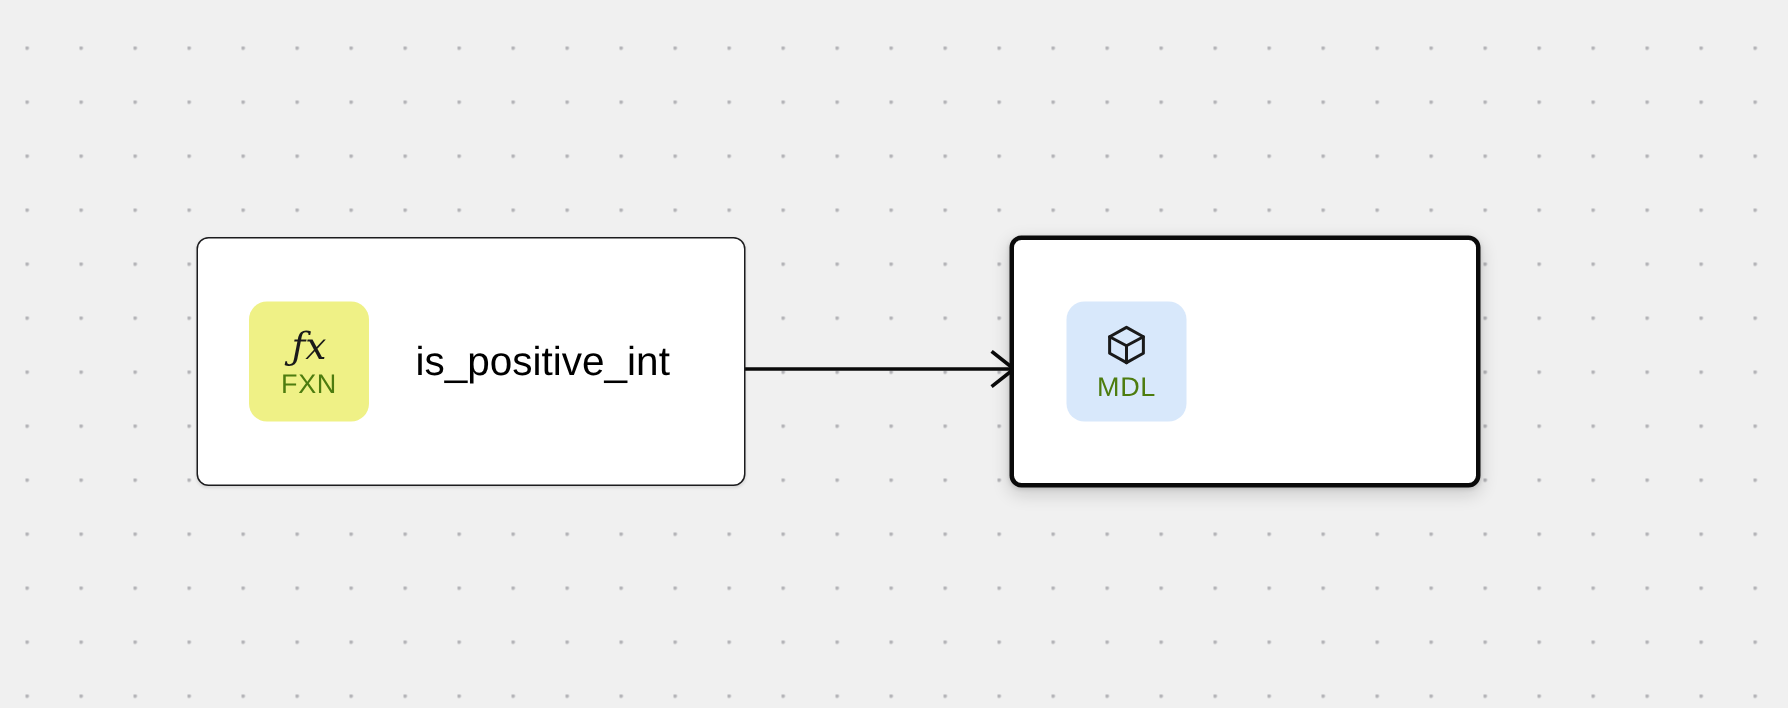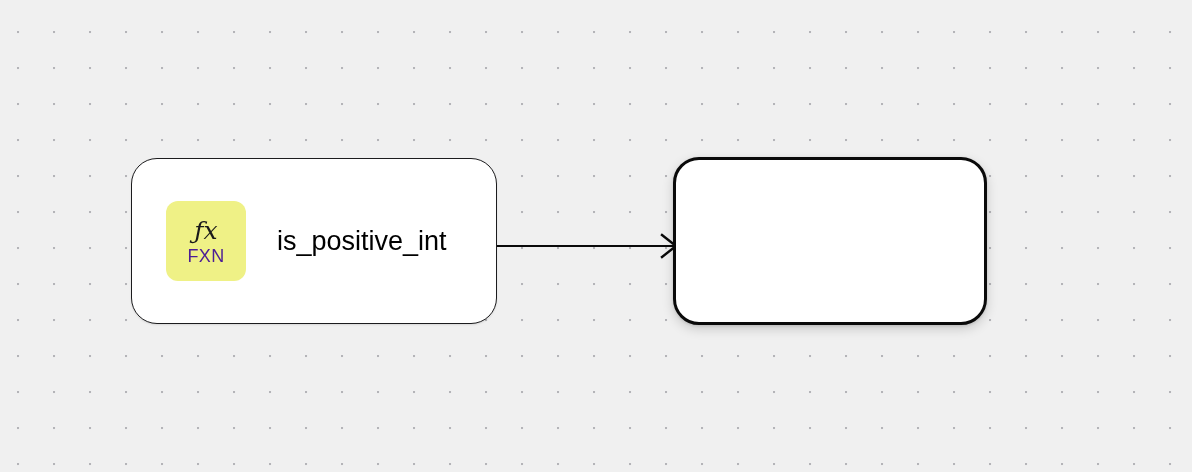--- a/index.html
+++ b/index.html
@@ -24,21 +24,21 @@
     background-position: 17px 31px;
     overflow: hidden;
   }
 
   
   .node {
     position: absolute;
     display: flex;
     align-items: center;
     background: #ffffff;
-    border-radius: 26px;
+    border-radius: 8px;
     box-sizing: border-box;
   }
   .node.fxn-node {
     left: 131px;
     top: 158px;
     width: 366px;
     height: 166px;
     border: 1.6px solid #1c1c1e;
     box-shadow: 0 1px 2px rgba(0,0,0,0.10);
   }
@@ -76,21 +76,21 @@
   }
   .badge-icon {
     width: 30px;
     height: 30px;
     display: block;
   }
   .badge-label {
     font-family: "Liberation Sans", sans-serif;
     font-size: 18px;
     line-height: 1;
-    color: #4c1d95;
+    color: #4d7c0f;
     letter-spacing: 0.4px;
     margin-top: 3px;
   }
 
   
   .node-title {
     font-family: "Liberation Sans", sans-serif;
     font-size: 27px;
     color: #000000;
     white-space: nowrap;
@@ -121,15 +121,23 @@
 
   <div class="node fxn-node">
     <div class="badge badge-fxn" style="background:#eff186;">
       <span class="badge-glyph">ƒx</span>
       <span class="badge-label">FXN</span>
     </div>
     <span class="node-title">is_positive_int</span>
   </div>
 
   <div class="node mdl-node">
+    <div class="badge badge-mdl" style="background:#d8e8fb;">
+      <svg class="badge-icon" viewBox="0 0 24 24" fill="none" stroke="#1a1a1a" stroke-width="1.6" stroke-linecap="round" stroke-linejoin="round">
+        <path d="M12 2.6 21 7.6 21 16.4 12 21.4 3 16.4 3 7.6 Z"></path>
+        <path d="M3 7.6 12 12.4 21 7.6"></path>
+        <path d="M12 12.4 12 21.4"></path>
+      </svg>
+      <span class="badge-label">MDL</span>
+    </div>
   </div>
 
 </div>
 
 </body></html>

